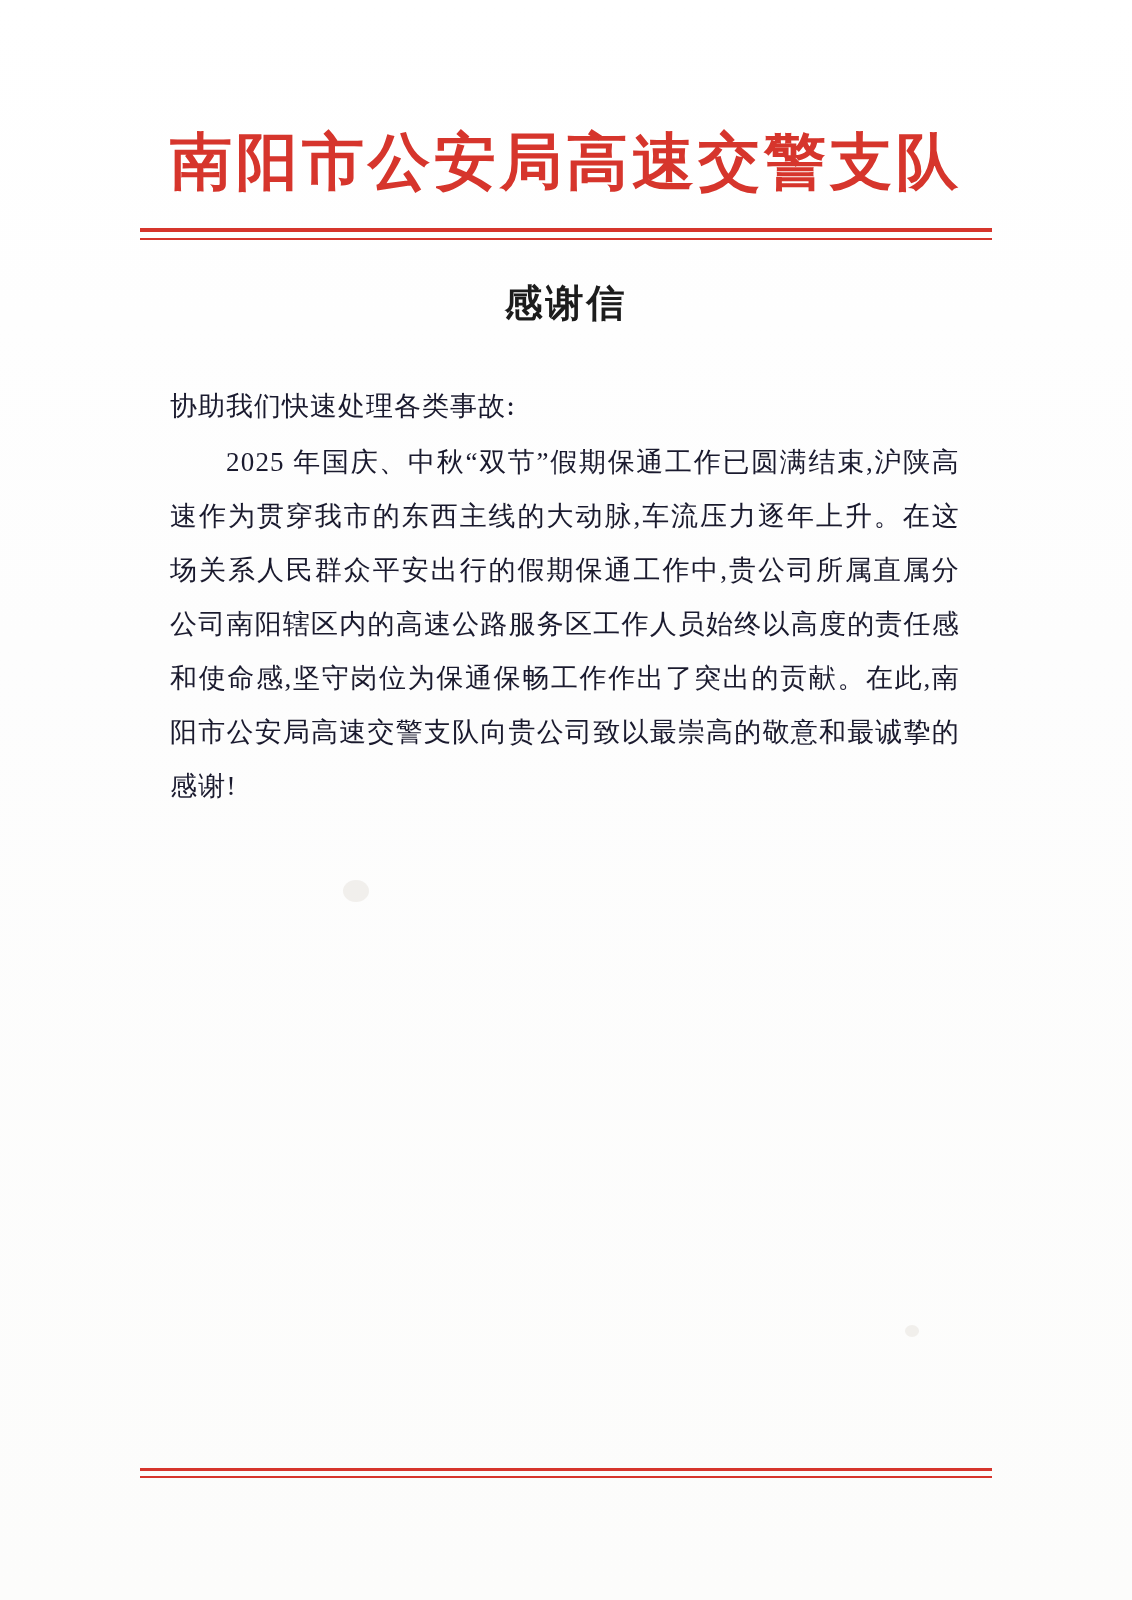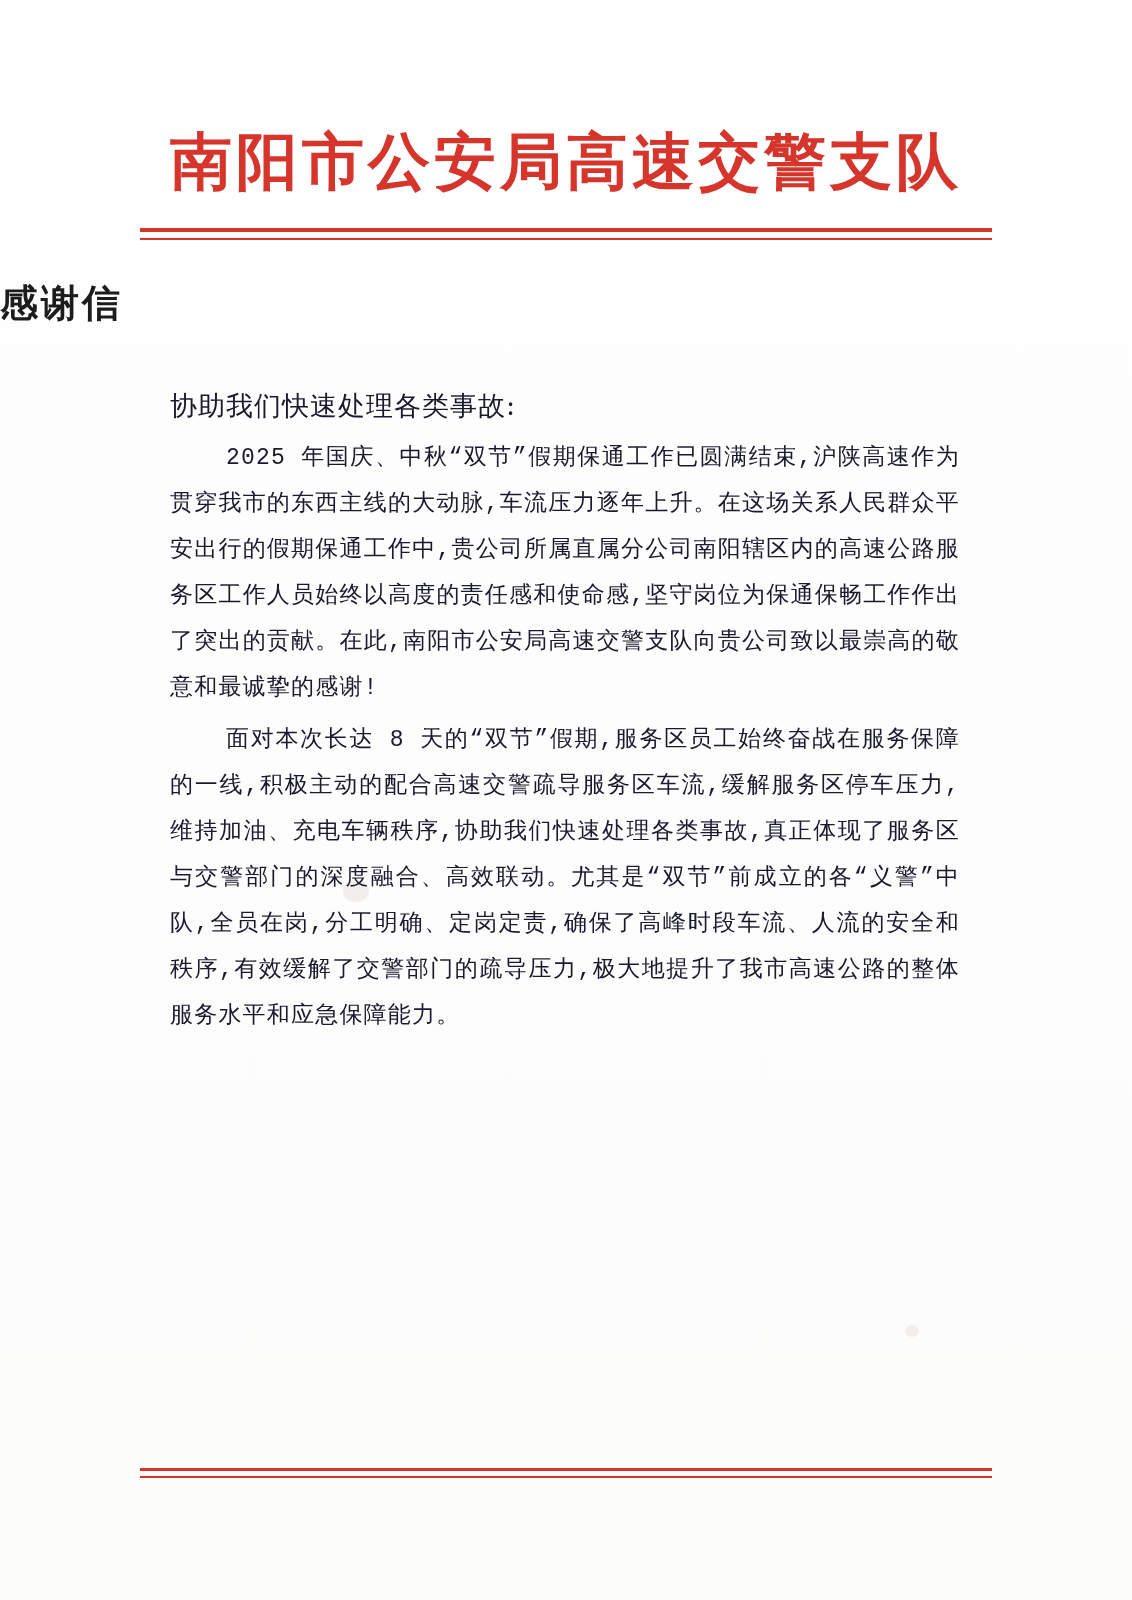--- a/index.html
+++ b/index.html
@@ -56,20 +56,21 @@
   }
   .rule-b {
     top: 238px;
     height: 2px;
   }
   .doc-title {
     position: absolute;
     top: 278px;
     left: 0;
     width: 1132px;
+    text-align: center;
     font-family: "DejaVu Serif", serif;
     font-weight: bold;
     font-size: 38px;
     letter-spacing: 3px;
     color: #1c1c1c;
   }
   .body-block {
     position: absolute;
     top: 380px;
     left: 170px;
@@ -77,22 +78,22 @@
   }
   .salutation {
     font-family: "DejaVu Serif", serif;
     font-size: 27px;
     color: #1a1a2e;
     letter-spacing: 1px;
     line-height: 1.9;
     margin-bottom: 4px;
   }
   .para {
-    font-family: Liberation Mono, monospace;
-    font-size: 23px;
+    font-family: Liberation Serif, serif;
+    font-size: 27px;
     color: #1a1a2e;
     letter-spacing: 1.2px;
     line-height: 2.0;
     text-indent: 56px;
     text-align: justify;
     text-justify: inter-ideograph;
     margin: 0 0 6px 0;
   }
   .rule-bottom {
     position: absolute;
@@ -129,19 +130,18 @@
   </div>
 
   <div class="rule-top rule-a"></div>
   <div class="rule-top rule-b"></div>
 
   <div class="doc-title">感谢信</div>
 
   <div class="body-block">
     <div class="salutation">协助我们快速处理各类事故:</div>
     <p class="para">2025 年国庆、中秋“双节”假期保通工作已圆满结束,沪陕高速作为贯穿我市的东西主线的大动脉,车流压力逐年上升。在这场关系人民群众平安出行的假期保通工作中,贵公司所属直属分公司南阳辖区内的高速公路服务区工作人员始终以高度的责任感和使命感,坚守岗位为保通保畅工作作出了突出的贡献。在此,南阳市公安局高速交警支队向贵公司致以最崇高的敬意和最诚挚的感谢!</p>
-    <p class="para">面对本次长达 8 天的“双节”假期,服务区员工始终奋战在服务保障的一线,积极主动的配合高速交警疏导服务区车流,缓解服务区停车压力,维持加油、充电车辆秩序,协助我们快速处理各类事故,真正体现了服务区与交警部门的深度融合、高效联动。尤其是“双节”前成立的各“义警”中队,全员在岗,分工明确、定岗定责,确保了高峰时段车流、人流的安全和秩序,有效缓解了交警部门的疏导压力,极大地提升了我市高速公路的整体服务水平和应急保障能力。</p>
   </div>
 
   <div class="rule-bottom rule-c"></div>
   <div class="rule-bottom rule-d"></div>
 
 </div>
 
 </body></html>

